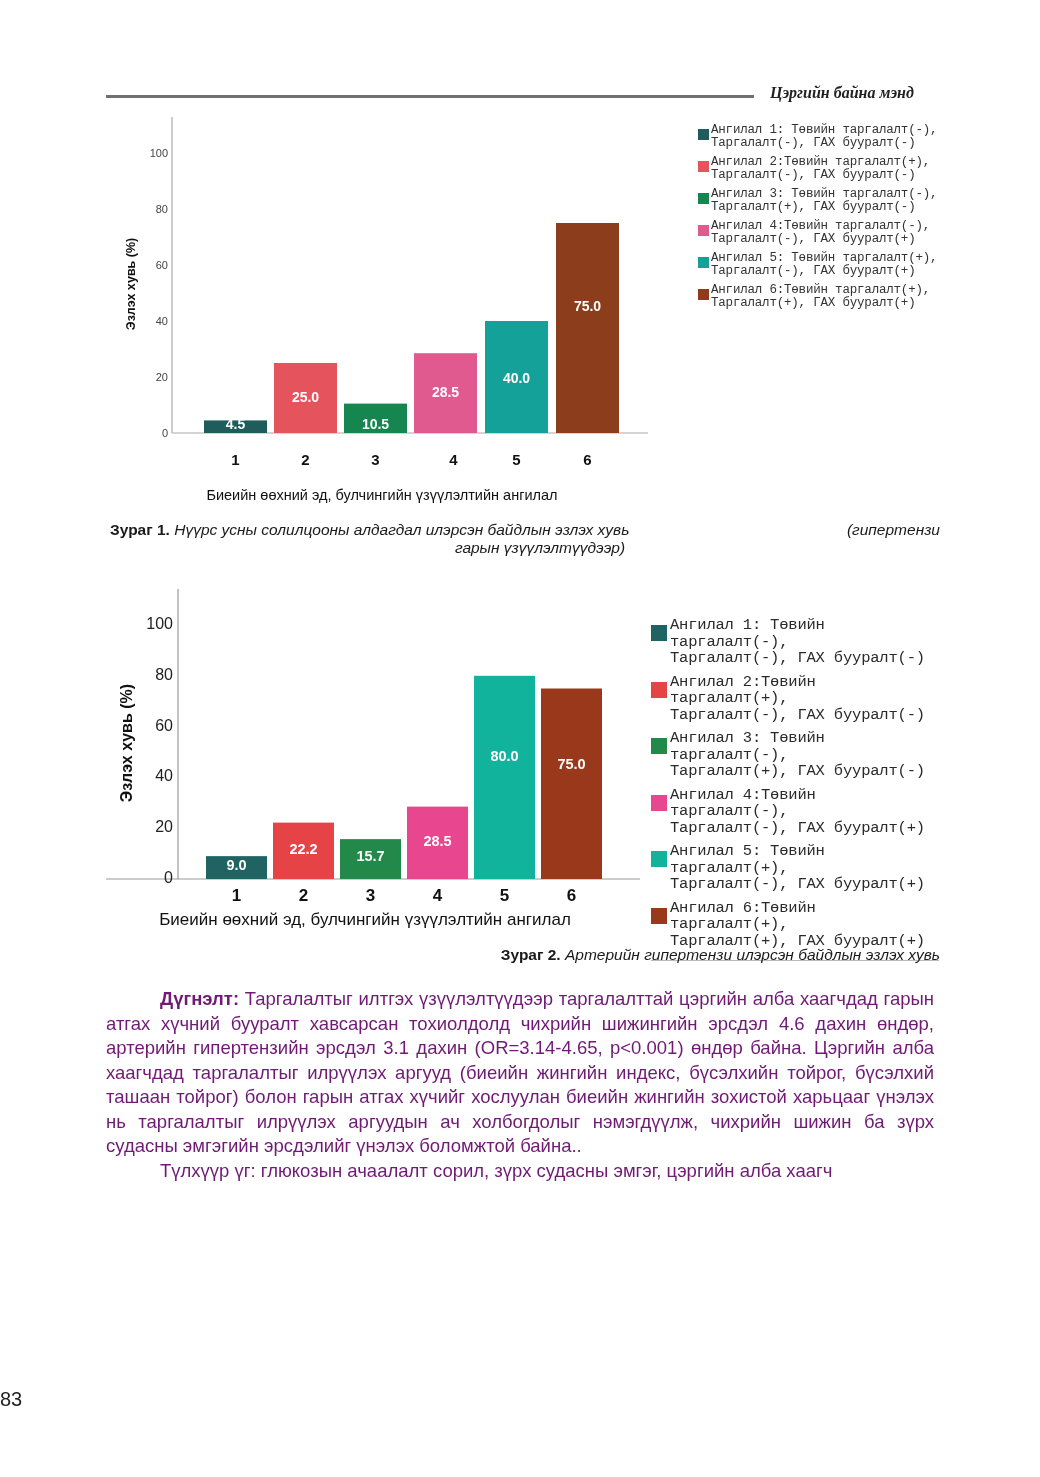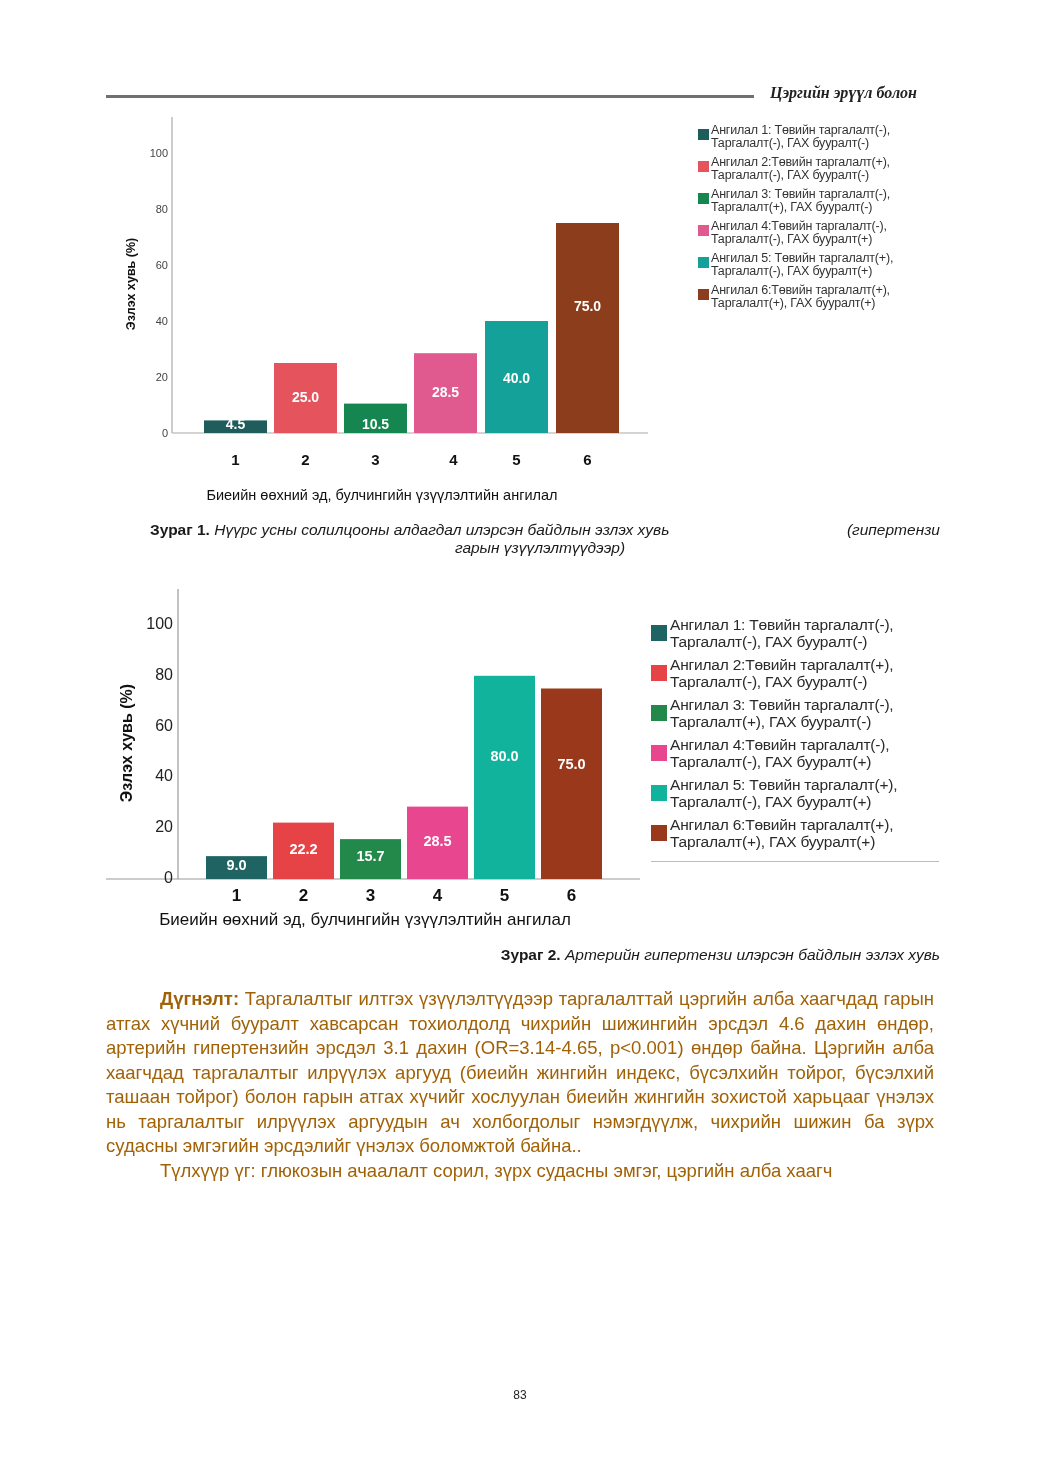--- a/index.html
+++ b/index.html
@@ -12,39 +12,39 @@
   #chart2 { left: 100px; top: 570px; }
   .legend { position: absolute; }
   #legend1 { left: 698px; top: 124px; font-size: 12.5px; line-height: 13px; color: #333; }
   #legend2 { left: 651px; top: 617px; font-size: 15.5px; line-height: 16.5px; color: #2a2a2a; width: 288px; border-bottom: 1px solid #bbb; padding-bottom: 4px; }
   .legend-item { display: flex; align-items: flex-start; }
   #legend1 .legend-item { margin-bottom: 6px; }
   #legend2 .legend-item { margin-bottom: 7px; }
   .swatch { flex: none; }
   #legend1 .swatch { width: 11px; height: 11px; margin-top: 5px; margin-right: 2px; }
   #legend2 .swatch { width: 16px; height: 16px; margin-top: 8px; margin-right: 3px; }
-  .legend-text { white-space: pre-line; letter-spacing: -0.2px; }
+  .legend-text { white-space: pre-line; letter-spacing: -0.2px; font-family: Liberation Mono, monospace; }
   .caption { position: absolute; font-size: 15.5px; text-align: center; }
   .caption b { font-weight: bold; }
   .caption i { font-style: italic; }
   #cap1 { left: 110px; top: 521px; width: 830px; }
-  #cap1 .line1 { display: flex; justify-content: space-between; margin-left: 40px; }
+  #cap1 .line1 { display: flex; justify-content: space-between; }
   #cap1 .line2 { text-align: center; padding-left: 30px; }
   #cap2 { left: 100px; top: 946px; width: 840px; text-align: right; }
-  .body-text { position: absolute; left: 106px; top: 987px; width: 828px; font-size: 18.5px; line-height: 24.5px; text-align: justify; color: #a16207; }
+  .body-text { position: absolute; left: 106px; top: 987px; width: 828px; font-size: 18.5px; line-height: 24.5px; text-align: justify; color: #701a75; }
   .body-text p { margin: 0; text-indent: 54px; }
   .body-text b { font-weight: bold; }
   .keywords { margin-top: 0; }
-  .page-num { position: absolute; left: 0; width: 1040px; top: 1388px; text-align: center; font-size: 12px; color: #222; }
+  .page-num { position: absolute; left: 0; width: 1040px; top: 1388px; text-align: left; font-size: 20px; color: #222; }
 </style>
 </head>
 <body>
 
 <div class="header-rule"></div>
-<div class="header-title">Цэргийн эрүүл болон</div>
+<div class="header-title">Цэргийн байна мэнд</div>
 
 <svg id="chart1" class="chart" width="560" height="400">
 <line x1="72" y1="2" x2="72" y2="318" stroke="#aaa" stroke-width="1.2"></line>
     <line x1="72" y1="318" x2="548" y2="318" stroke="#aaa" stroke-width="1.2"></line>
     <text x="68" y="322" text-anchor="end" font-size="11" fill="#444">0</text>
     <text x="68" y="266" text-anchor="end" font-size="11" fill="#444">20</text>
     <text x="68" y="210" text-anchor="end" font-size="11" fill="#444">40</text>
     <text x="68" y="154" text-anchor="end" font-size="11" fill="#444">60</text>
     <text x="68" y="98" text-anchor="end" font-size="11" fill="#444">80</text>
     <text x="68" y="42" text-anchor="end" font-size="11" fill="#444">100</text>

